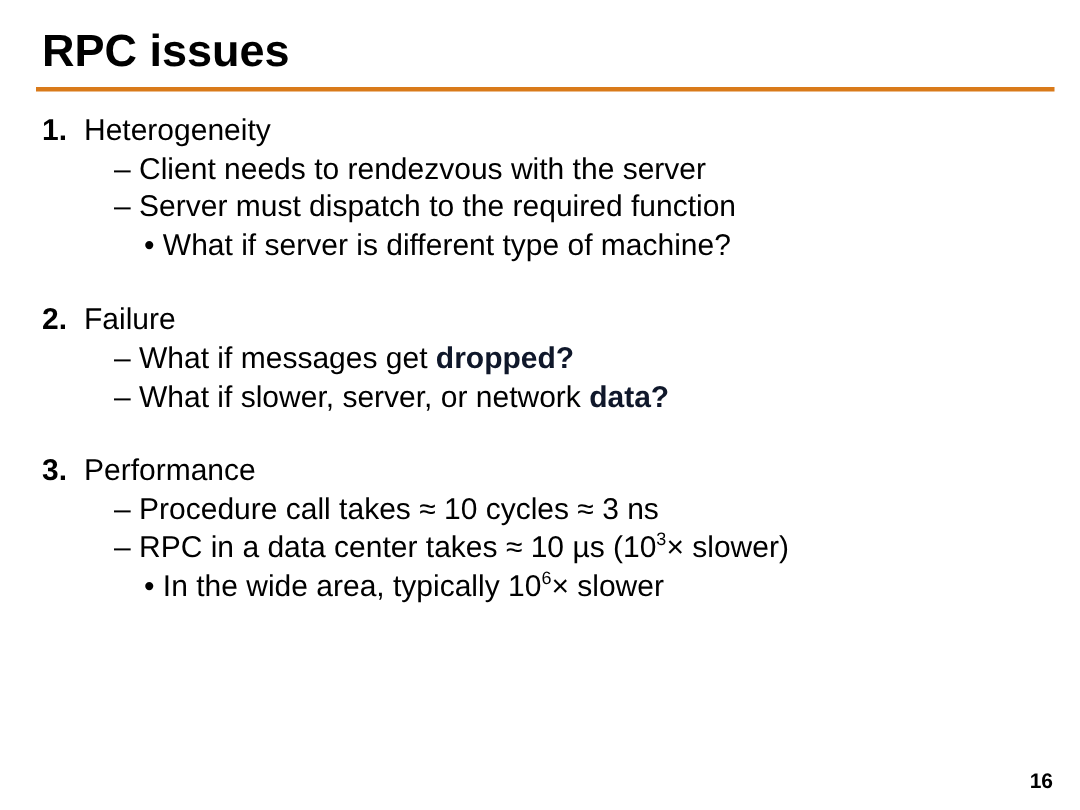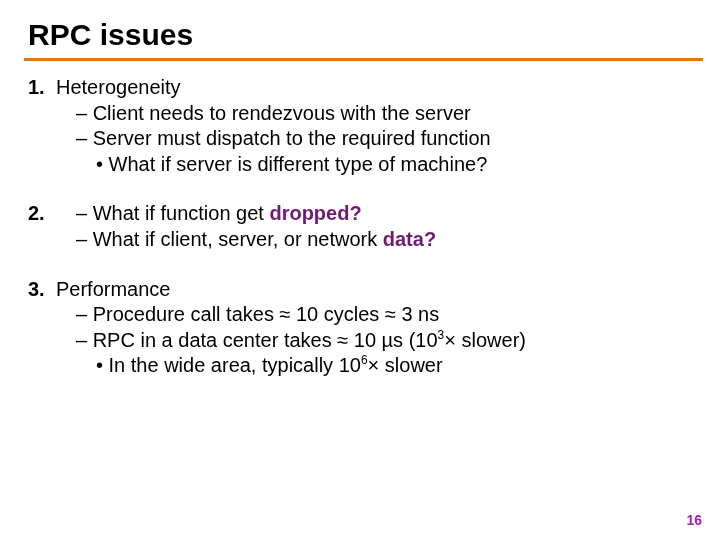--- a/index.html
+++ b/index.html
@@ -11,30 +11,30 @@
          padding-left:4px}
   .rule{border:0;border-top:3px solid #d97a1a;margin:0 0 14px 0}
   .item{font-size:20px;line-height:1.28;margin-bottom:24px}
   .num{display:inline-block;width:28px;vertical-align:top;
        font-weight:bold;padding-left:4px}
   .body{display:inline-block;width:620px;vertical-align:top}
   .h{font-weight:normal}
   .dash{padding-left:20px}
   .bull{padding-left:40px}
   .b{font-weight:normal}
-  .orange{color:#701a75;font-weight:bold}
+  .orange{color:#0f172a;font-weight:bold}
   sup{font-size:0.6em;vertical-align:super;line-height:0}
   .pgnum{position:absolute;right:18px;bottom:12px;
-         font-size:14px;font-weight:bold;color:#a21caf}
+         font-size:14px;font-weight:bold;color:#000000}
 </style>
 </head>
 <body>
 
 <div class="slide">
   <div class="title">RPC issues</div>
   <hr class="rule">
   <div id="content">
       <div class="item"><span class="num">1.</span><span class="body"><div class="h">Heterogeneity</div><div class="dash"><span>– Client needs to </span><span class="b">rendezvous</span><span> with the server</span></div><div class="dash"><span>– Server must </span><span class="b">dispatch</span><span> to the required function</span></div><div class="bull"><span>• What if server is </span><span class="b">different</span><span> type of machine?</span></div></span></div>
-      <div class="item"><span class="num">2.</span><span class="body"><div class="dash"><span>– What if function get </span><span class="orange">dropped?</span></div><div class="dash"><span>– What if client, server, or network </span><span class="orange">data?</span></div></span></div>
+      <div class="item"><span class="num">2.</span><span class="body"><div class="h">Failure</div><div class="dash"><span>– What if messages get </span><span class="orange">dropped?</span></div><div class="dash"><span>– What if slower, server, or network </span><span class="orange">data?</span></div></span></div>
       <div class="item"><span class="num">3.</span><span class="body"><div class="h">Performance</div><div class="dash"><span>– Procedure call takes ≈ 10 cycles ≈ 3 ns</span></div><div class="dash"><span>– RPC in a data center takes ≈ 10 µs (10</span><sup>3</sup><span>× slower)</span></div><div class="bull"><span>• In the wide area, typically 10</span><sup>6</sup><span>× slower</span></div></span></div>
     </div>
 </div>
 <div class="pgnum">16</div>
 
 </body></html>

